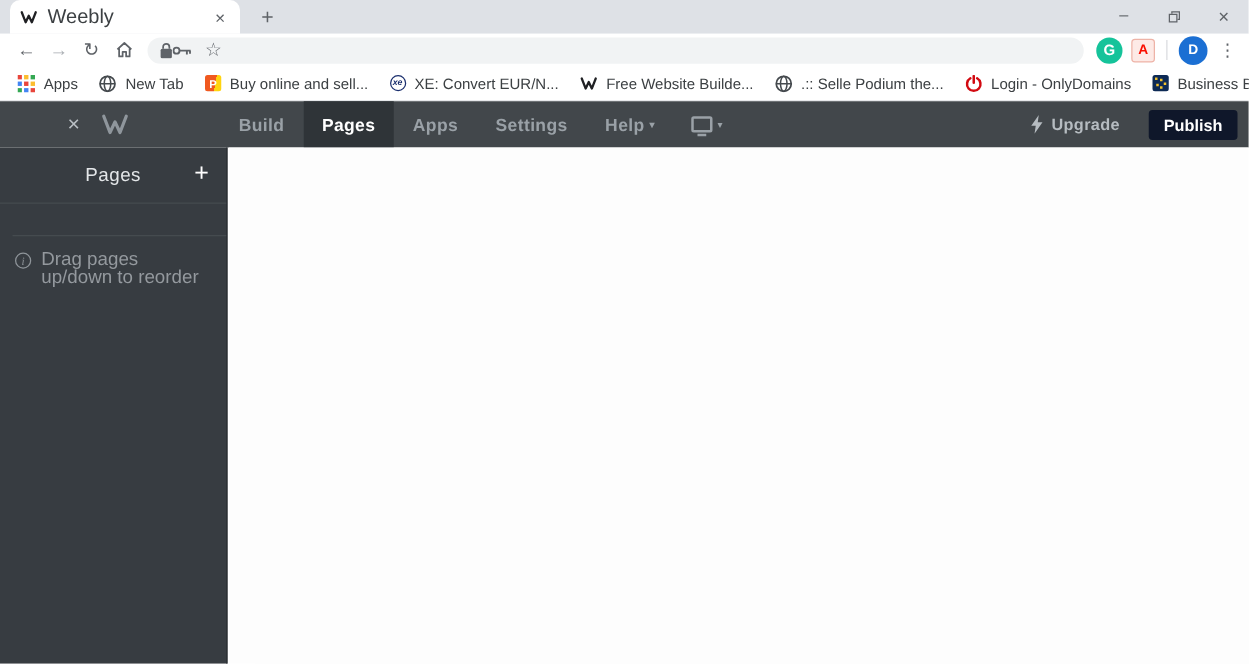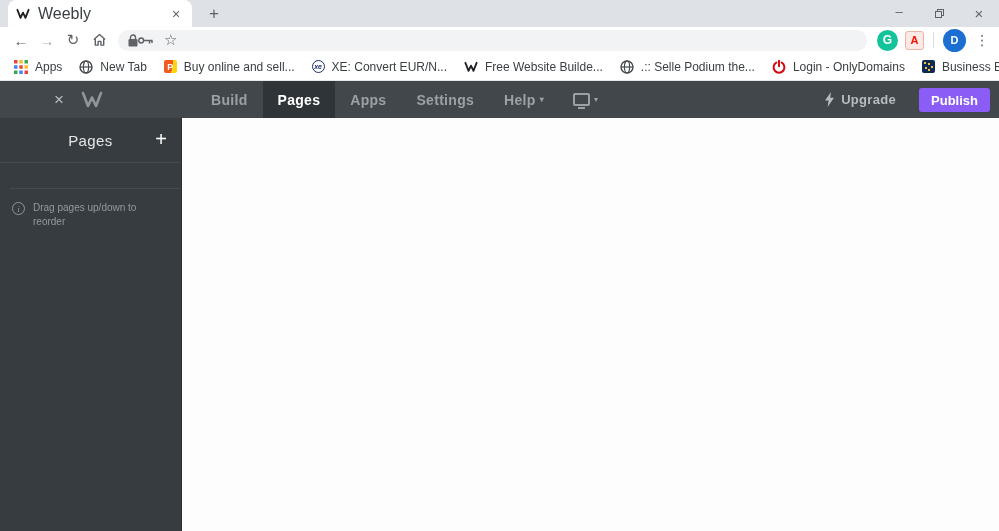--- a/index.html
+++ b/index.html
@@ -53,48 +53,48 @@
   .xe-icon { width:13px; height:13px; border-radius:50%; border:1.5px solid #1b2f6e; color:#1b2f6e;
              font-size:7px; font-weight:bold; font-style:italic; display:flex; align-items:center; justify-content:center; }
   .bank-icon { width:13px; height:13px; border-radius:2px; background:#0d2a55; position:relative; }
   .bank-icon i { position:absolute; width:2px; height:2px; background:#f4c22c; }
 
   
   .etoolbar { position:absolute; left:0; top:81px; width:999px; height:37px; background:#42474b; }
   .editor-close { position:absolute; left:54px; top:0; height:37px; display:flex; align-items:center;
                   font-size:17px; color:#b9bfc4; font-weight:300; }
   .editor-logo { position:absolute; left:80px; top:9px; }
-  .enav { position:absolute; left:196px; top:0; height:37px; display:flex; align-items:stretch; }
+  .enav { position:absolute; left:176px; top:0; height:37px; display:flex; align-items:stretch; }
   .enav-item { display:flex; align-items:center; padding:0 15px; font-size:14px; font-weight:bold;
                letter-spacing:.3px; color:#9aa1a7; cursor:pointer; }
   .enav-item.active { background:#2f3438; color:#ffffff; }
   .caret { font-size:8px; margin-left:4px; color:#9aa1a7; }
   .device-item { display:flex; align-items:center; padding:0 14px; }
   .monitor { position:relative; width:17px; height:13px; border:2px solid #9aa1a7; border-radius:2px; }
   .monitor:after { content:""; position:absolute; left:3px; bottom:-5px; width:7px; height:2px; background:#9aa1a7; }
   .etool-right { position:absolute; right:103px; top:0; height:37px; display:flex; align-items:center; gap:6px; }
   .upgrade-label { font-size:13px; font-weight:bold; letter-spacing:.3px; color:#b6bcc1; }
-  .publish-btn { position:absolute; right:9px; top:7px; width:71px; height:24px; background:#8b5cf6; border:none;
+  .publish-btn { position:absolute; right:9px; top:7px; width:71px; height:24px; background:#0f172a; border:none;
                  border-radius:3px; color:#fff; font-size:13px; font-weight:bold; font-family:"Liberation Sans",sans-serif;
                  display:flex; align-items:center; justify-content:center; cursor:pointer; }
 
   
   .sidebar { position:absolute; left:0; top:118px; width:182px; height:413px; background:#373c41;
              border-right:1px solid #2a2e32; }
   .sb-header { position:relative; height:44px; display:flex; align-items:center; justify-content:center; }
   .sb-title { font-size:15px; color:#e4e7e9; letter-spacing:.4px; }
   .sb-add { position:absolute; right:14px; top:10px; font-size:20px; font-weight:300; color:#fff; line-height:22px; }
   .sb-div1 { border-top:1px solid #454b4f; }
   .sb-list { height:25px; }
   .sb-div2 { border-top:1px solid #454b4f; margin-left:10px; }
   .sb-hint { display:flex; padding:12px 10px 0 12px; gap:8px; }
   .info-icon { flex:0 0 auto; width:13px; height:13px; border:1px solid #8f959a; border-radius:50%;
                color:#8f959a; font-size:9px; font-family:"Liberation Serif",serif; font-style:italic;
                display:flex; align-items:center; justify-content:center; margin-top:1px; }
-  .hint-text { font-size:10px; color:#94999e; line-height:14px; }
+  .hint-text { font-size:15px; color:#94999e; line-height:14px; }
   .main-canvas { position:absolute; left:183px; top:118px; width:816px; height:413px; background:#fdfdfd; }
 
   svg { display:block; }
 </style>
 </head>
 <body>
 
 <div class="tabstrip">
   <div class="tab">
     <svg width="14" height="12" viewBox="0 0 20 16">

